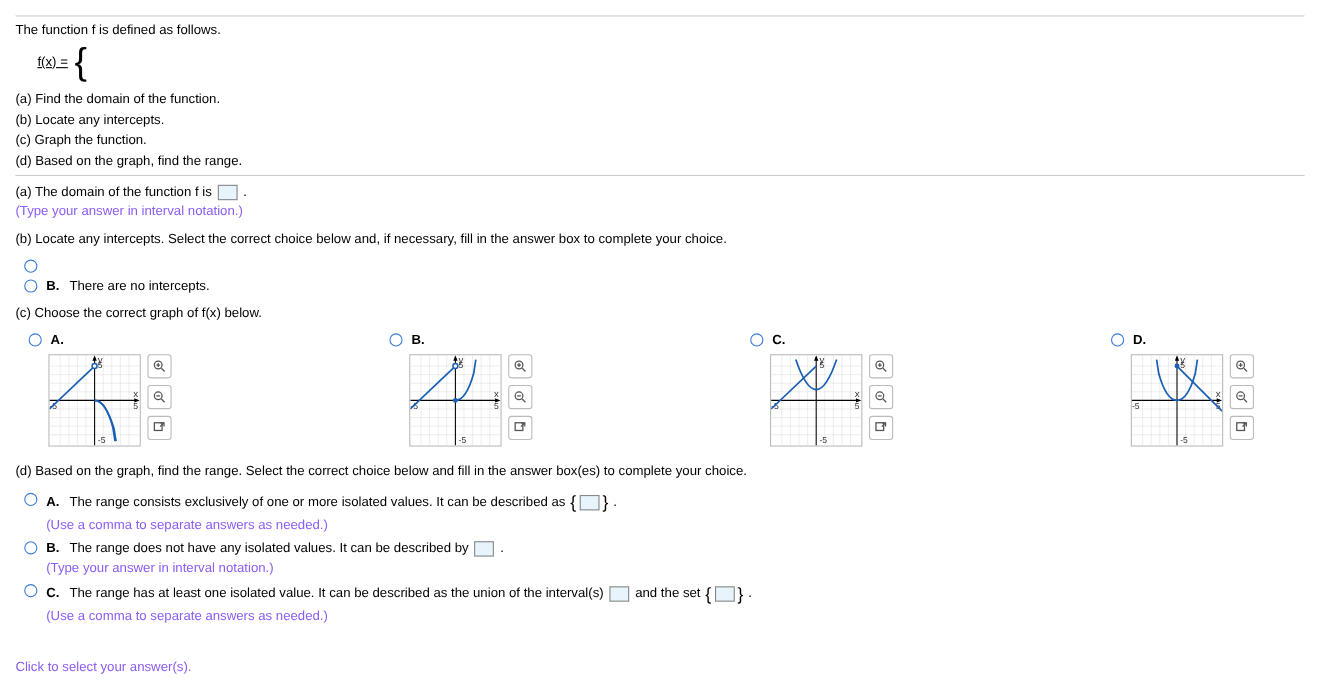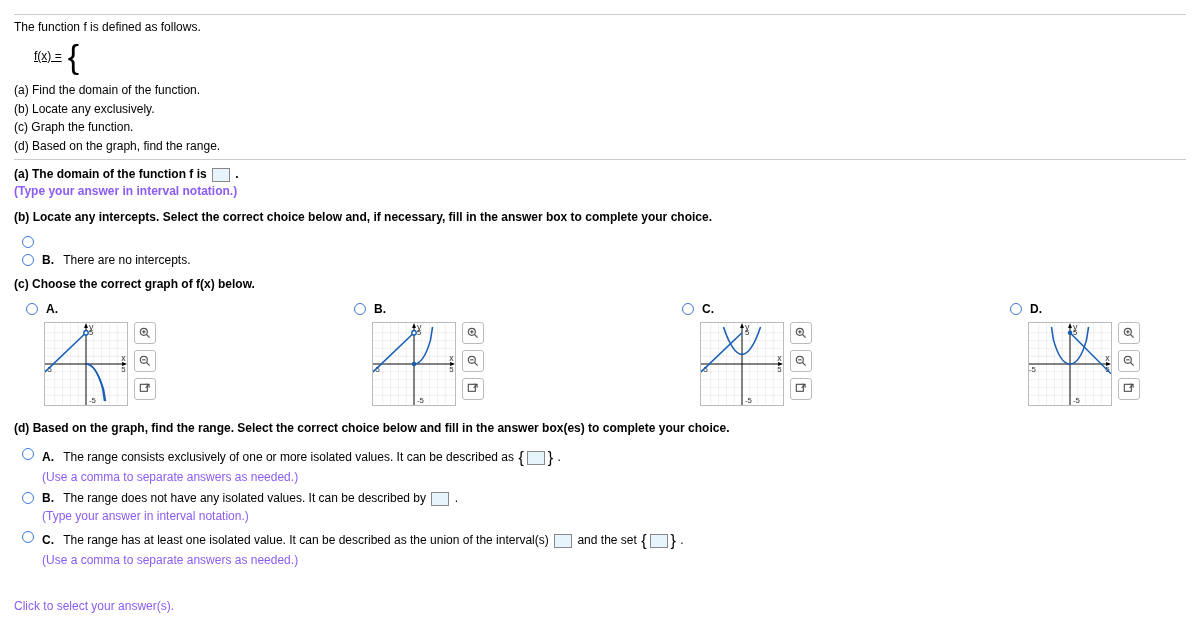--- a/index.html
+++ b/index.html
@@ -25,21 +25,21 @@
   .tasks div { margin: 1px 0; }
   .answer-box {
     display: inline-block;
     width: 18px; height: 14px;
     border: 1px solid #888;
     background: #e8f4fb;
     vertical-align: middle;
     margin: 0 2px;
   }
   .blue-hint { color: #8b5cf6; }
-  .section { margin: 6px 0 8px; font-weight: bold; }
+  .section { margin: 6px 0 8px; }
   .radio-row { display: flex; align-items: flex-start; margin: 4px 0; }
   .radio { 
     width: 12px; height: 12px; border: 1.5px solid #3a7bd5; border-radius: 50%;
     margin: 2px 8px 0 8px; flex-shrink: 0; background: #fff;
   }
   .opt-label { font-weight: bold; margin-right: 6px; }
   .graph-options { display: flex; gap: 190px; margin: 6px 0 14px 4px; flex-wrap: nowrap; }
   .graph-opt { display: flex; align-items: flex-start; }
   .graph-block { display: flex; align-items: flex-start; margin-top: 4px; margin-left: -2px; }
   .graph-svg { border: 1px solid #bbb; background: #fff; }
@@ -60,21 +60,21 @@
 <hr class="hr">
 <div class="intro">The function f is defined as follows.</div>
 
 <div class="func-def">
   <span class="func-left">f(x) = </span>
   <span class="brace">{</span>
 </div>
 
 <div class="tasks">
   <div>(a) Find the domain of the function.</div>
-  <div>(b) Locate any exclusively.</div>
+  <div>(b) Locate any intercepts.</div>
   <div>(c) Graph the function.</div>
   <div>(d) Based on the graph, find the range.</div>
 </div>
 
 <hr class="hr">
 
 <div class="section">
   <span>(a) The domain of the function f is </span>
   <span class="answer-box"></span>
   <span>.</span><br>

